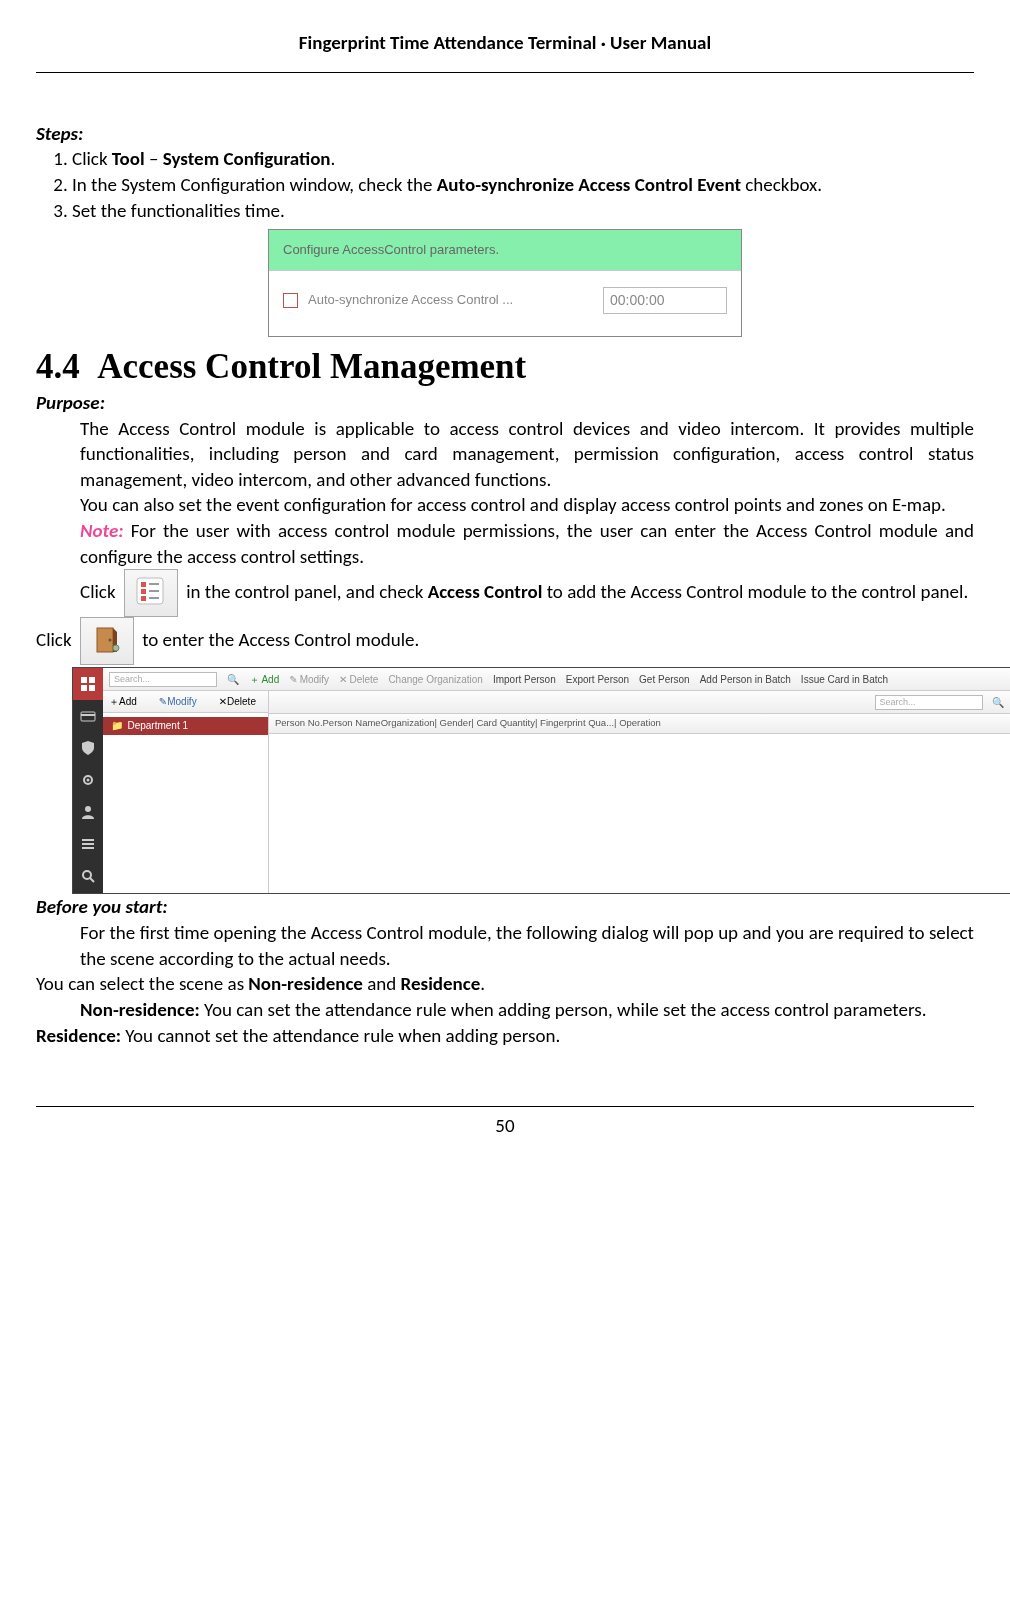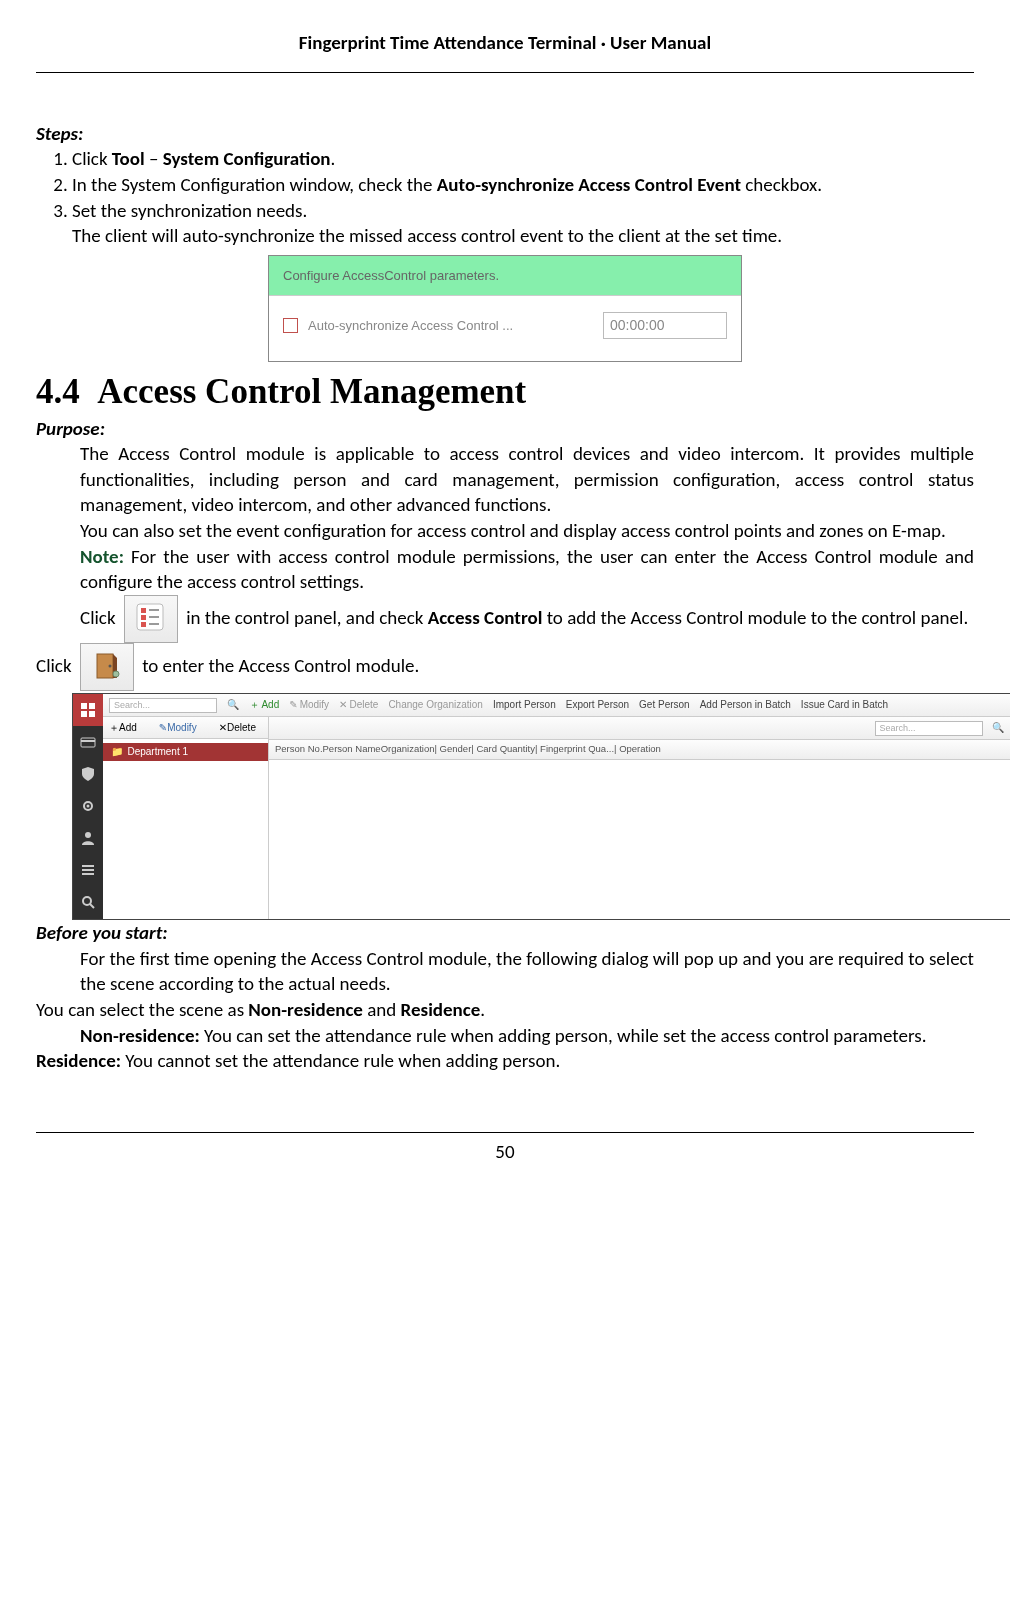--- a/index.html
+++ b/index.html
@@ -15,21 +15,21 @@
   .header {
     text-align: center;
     font-weight: bold;
     font-size: 19px;
     border-bottom: 1.5px solid #000;
     padding-bottom: 16px;
     margin-bottom: 48px;
   }
   .bi { font-weight: bold; font-style: italic; }
   .bold { font-weight: bold; }
-  .note-red { color: #14532d; font-weight: bold; }
+  .note-red { color: #ec4899; font-weight: bold; font-style: italic; }
   ol.steps { margin: 0 0 6px 0; padding-left: 36px; }
   ol.steps li { margin-bottom: 0px; }
   ol.steps li .sub { display: block; }
   h2.section {
     font-family: "Times New Roman", serif;
     font-weight: bold;
     font-size: 35px;
     margin: 6px 0 0 0;
   }
   p { margin: 0; }
@@ -185,22 +185,21 @@
 
 <p class="bi">Steps:</p>
 <ol class="steps">
   <li>
     <span>Click </span><span class="bold">Tool</span><span> – </span><span class="bold">System Configuration</span><span>.</span>
   </li>
   <li>
     <span>In the System Configuration window, check the </span><span class="bold">Auto-synchronize Access Control Event</span><span> checkbox.</span>
   </li>
   <li>
-    <span class="sub">Set the synchronization needs.</span>
-    <span class="sub">The client will auto-synchronize the missed access control event to the client at the set time.</span>
+    <span class="sub">Set the functionalities time.</span>
   </li>
 </ol>
 
 <div class="shot1">
   <div class="s1top">Configure AccessControl parameters.</div>
   <div class="s1row">
     <span class="cb"></span>
     <span class="label">Auto-synchronize Access Control ...</span>
     <span class="tfield">00:00:00</span>
   </div>

